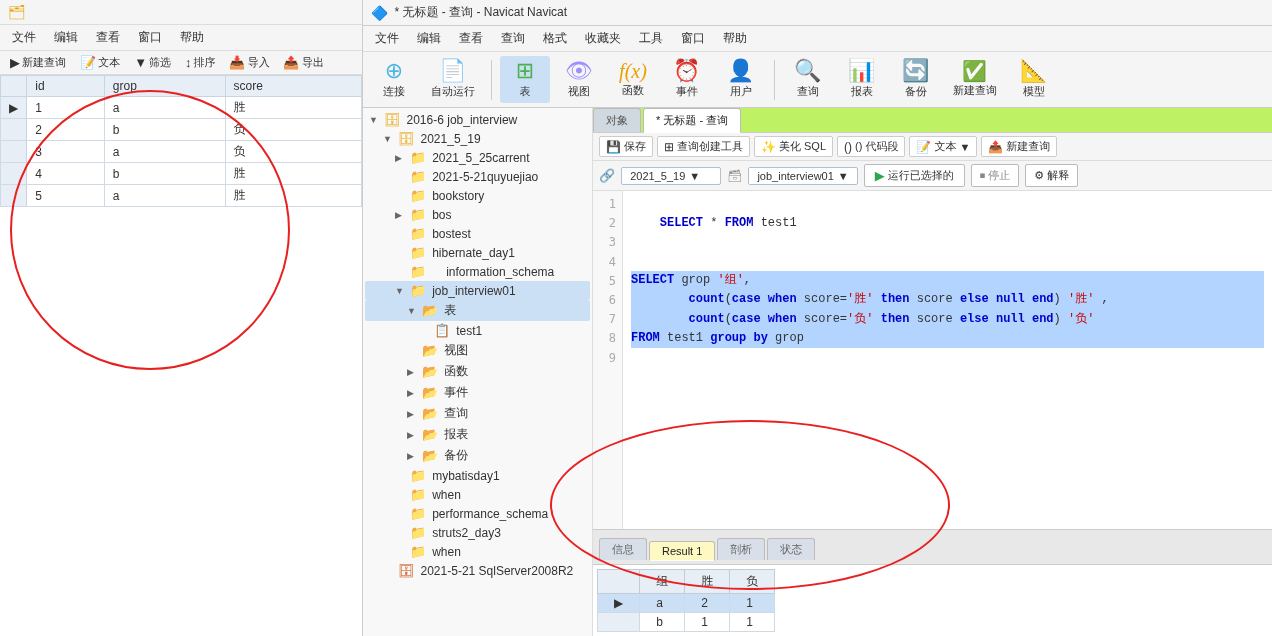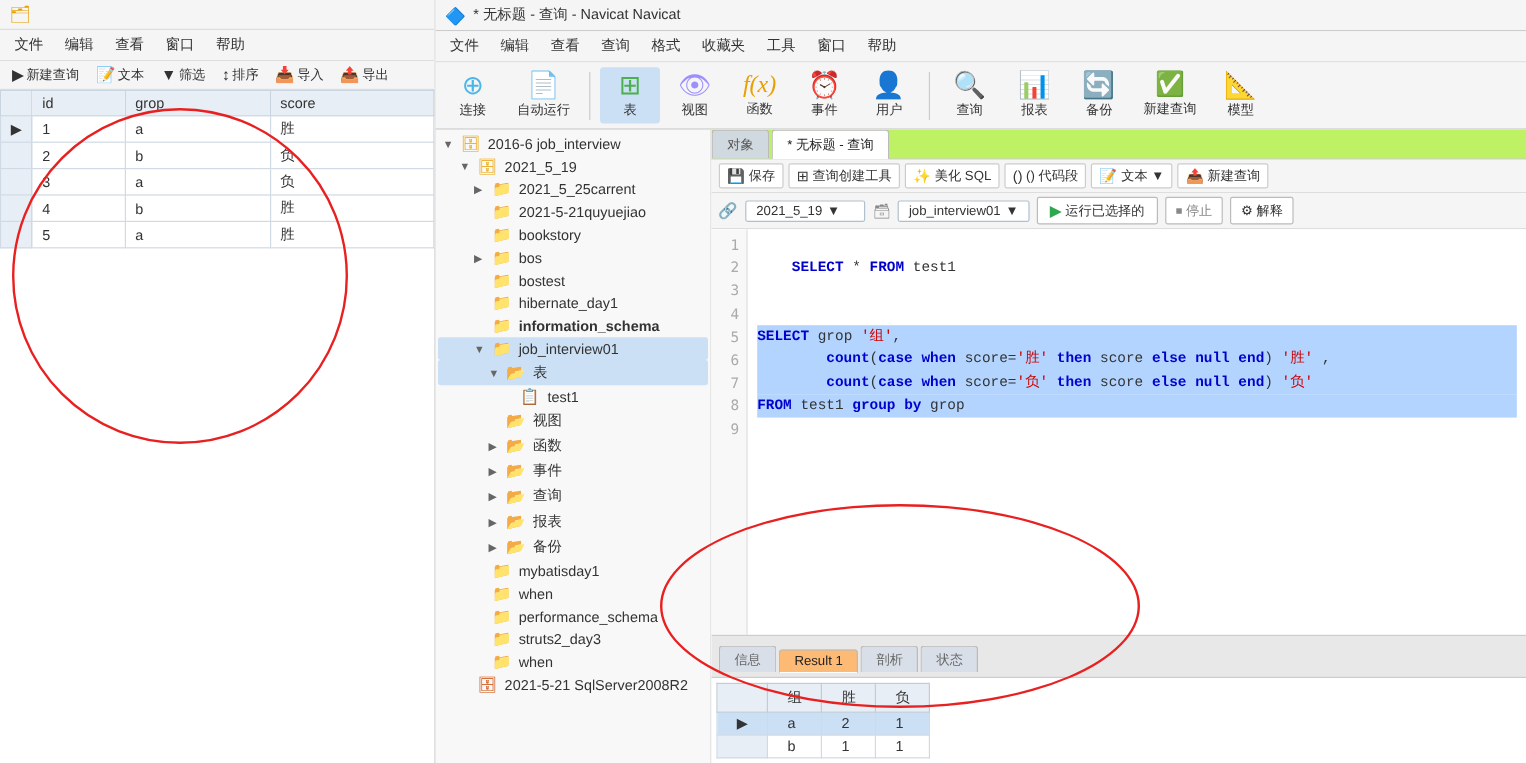--- a/index.html
+++ b/index.html
@@ -347,21 +347,21 @@
       background: #d8dfe8;
       border: 1px solid #bbb;
       border-bottom: none;
       color: #666;
       border-radius: 3px 3px 0 0;
       font-size: 11px;
       margin-right: 2px;
       margin-top: 4px;
     }
     .result-tab.active {
-      background: #fdba74;
+      background: #fef9c3;
       color: #222;
       margin-bottom: -1px;
       border-bottom: 1px solid #fff;
     }
     .result-content {
       overflow: auto;
       padding: 4px;
     }
     .result-table {
       border-collapse: collapse;
@@ -592,21 +592,21 @@
             <span style="margin-left:3px;">bostest</span>
           </div>
           <div class="tree-item" style="padding-left: 30px;">
             <span style="width:12px; display:inline-block;"></span>
             <span style="color:#4db6e8; font-size:13px;">📁</span>
             <span style="margin-left:3px;">hibernate_day1</span>
           </div>
           <div class="tree-item" style="padding-left: 30px;">
             <span style="width:12px; display:inline-block;"></span>
             <span style="color:#4db6e8; font-size:13px;">📁</span>
-            <span style="margin-left:3px;font-weight:bold;">information_schema</span>
+            <span style="margin-left:17px;">information_schema</span>
           </div>
           <div class="tree-item" style="padding-left: 30px; background: rgb(204, 224, 245);">
             <span style="width:12px; font-size:9px; color:#666;">▼</span>
             <span style="color:#4db6e8; font-size:13px;">📁</span>
             <span style="margin-left:3px;">job_interview01</span>
           </div>
           <div class="tree-item" style="padding-left: 42px; background: rgb(204, 224, 245);">
             <span style="width:12px; font-size:9px; color:#666;">▼</span>
             <span style="color:#4caf50; font-size:13px;">📂</span>
             <span style="margin-left:3px;">表</span>

